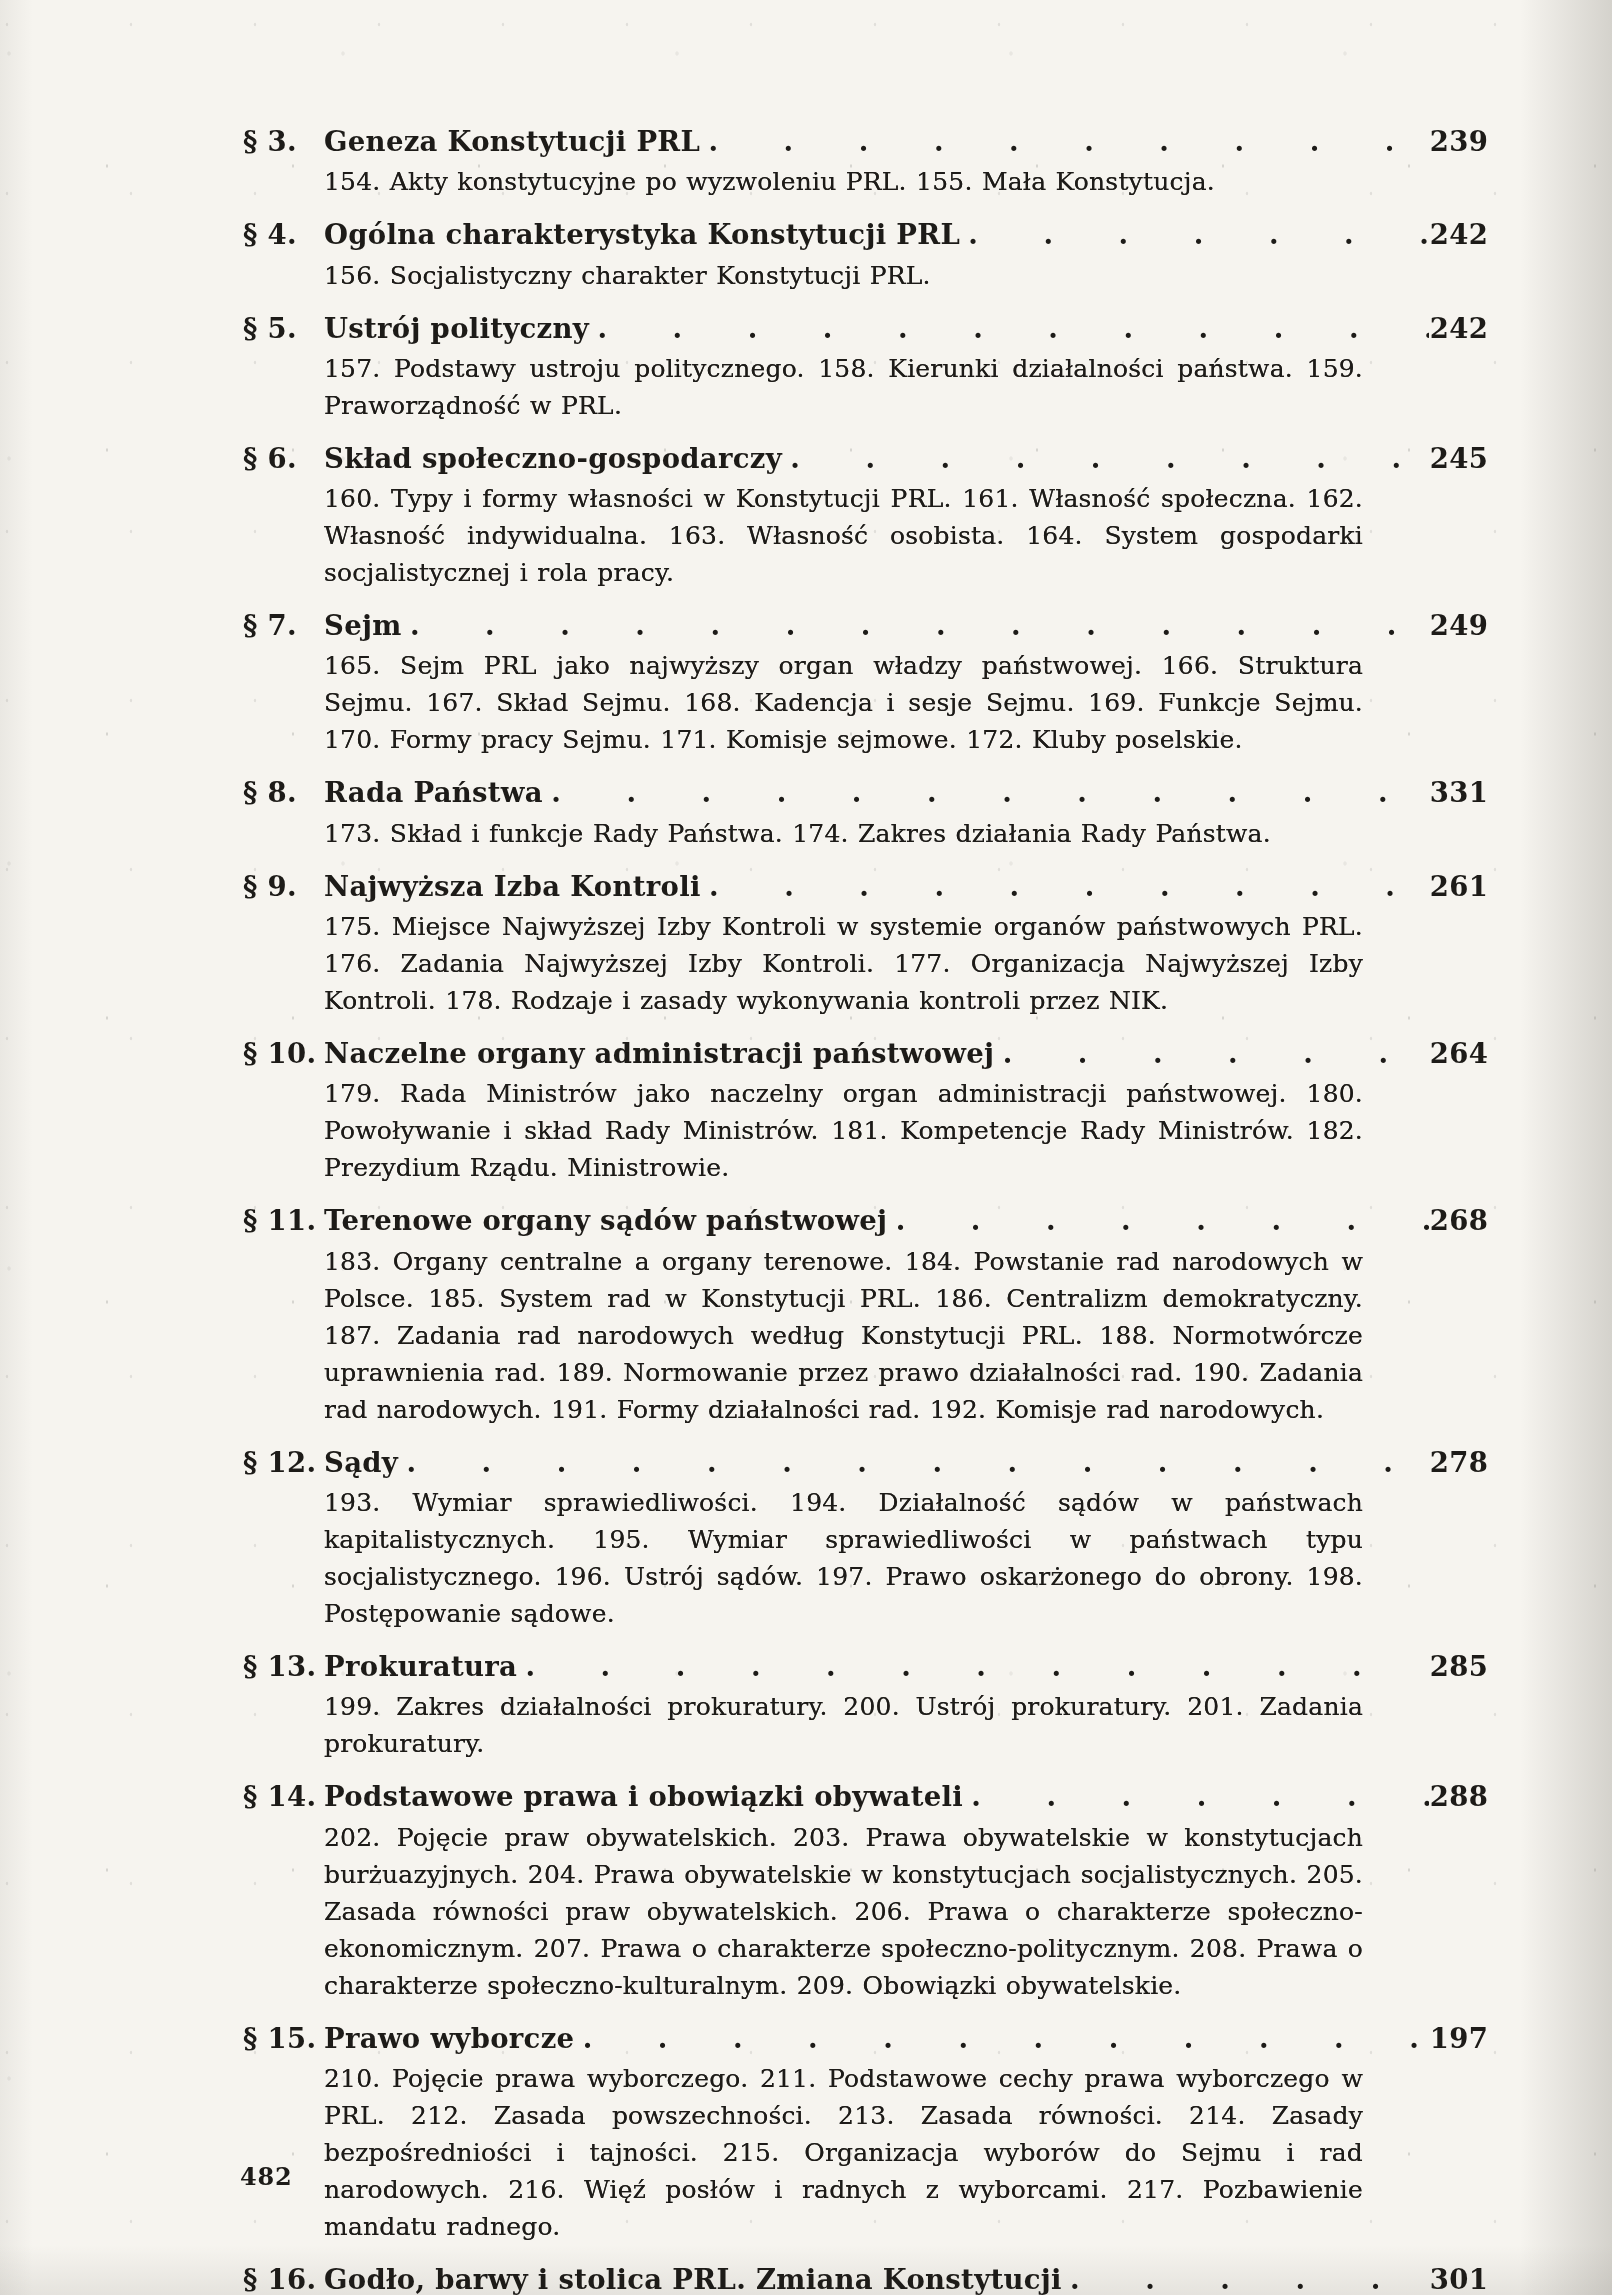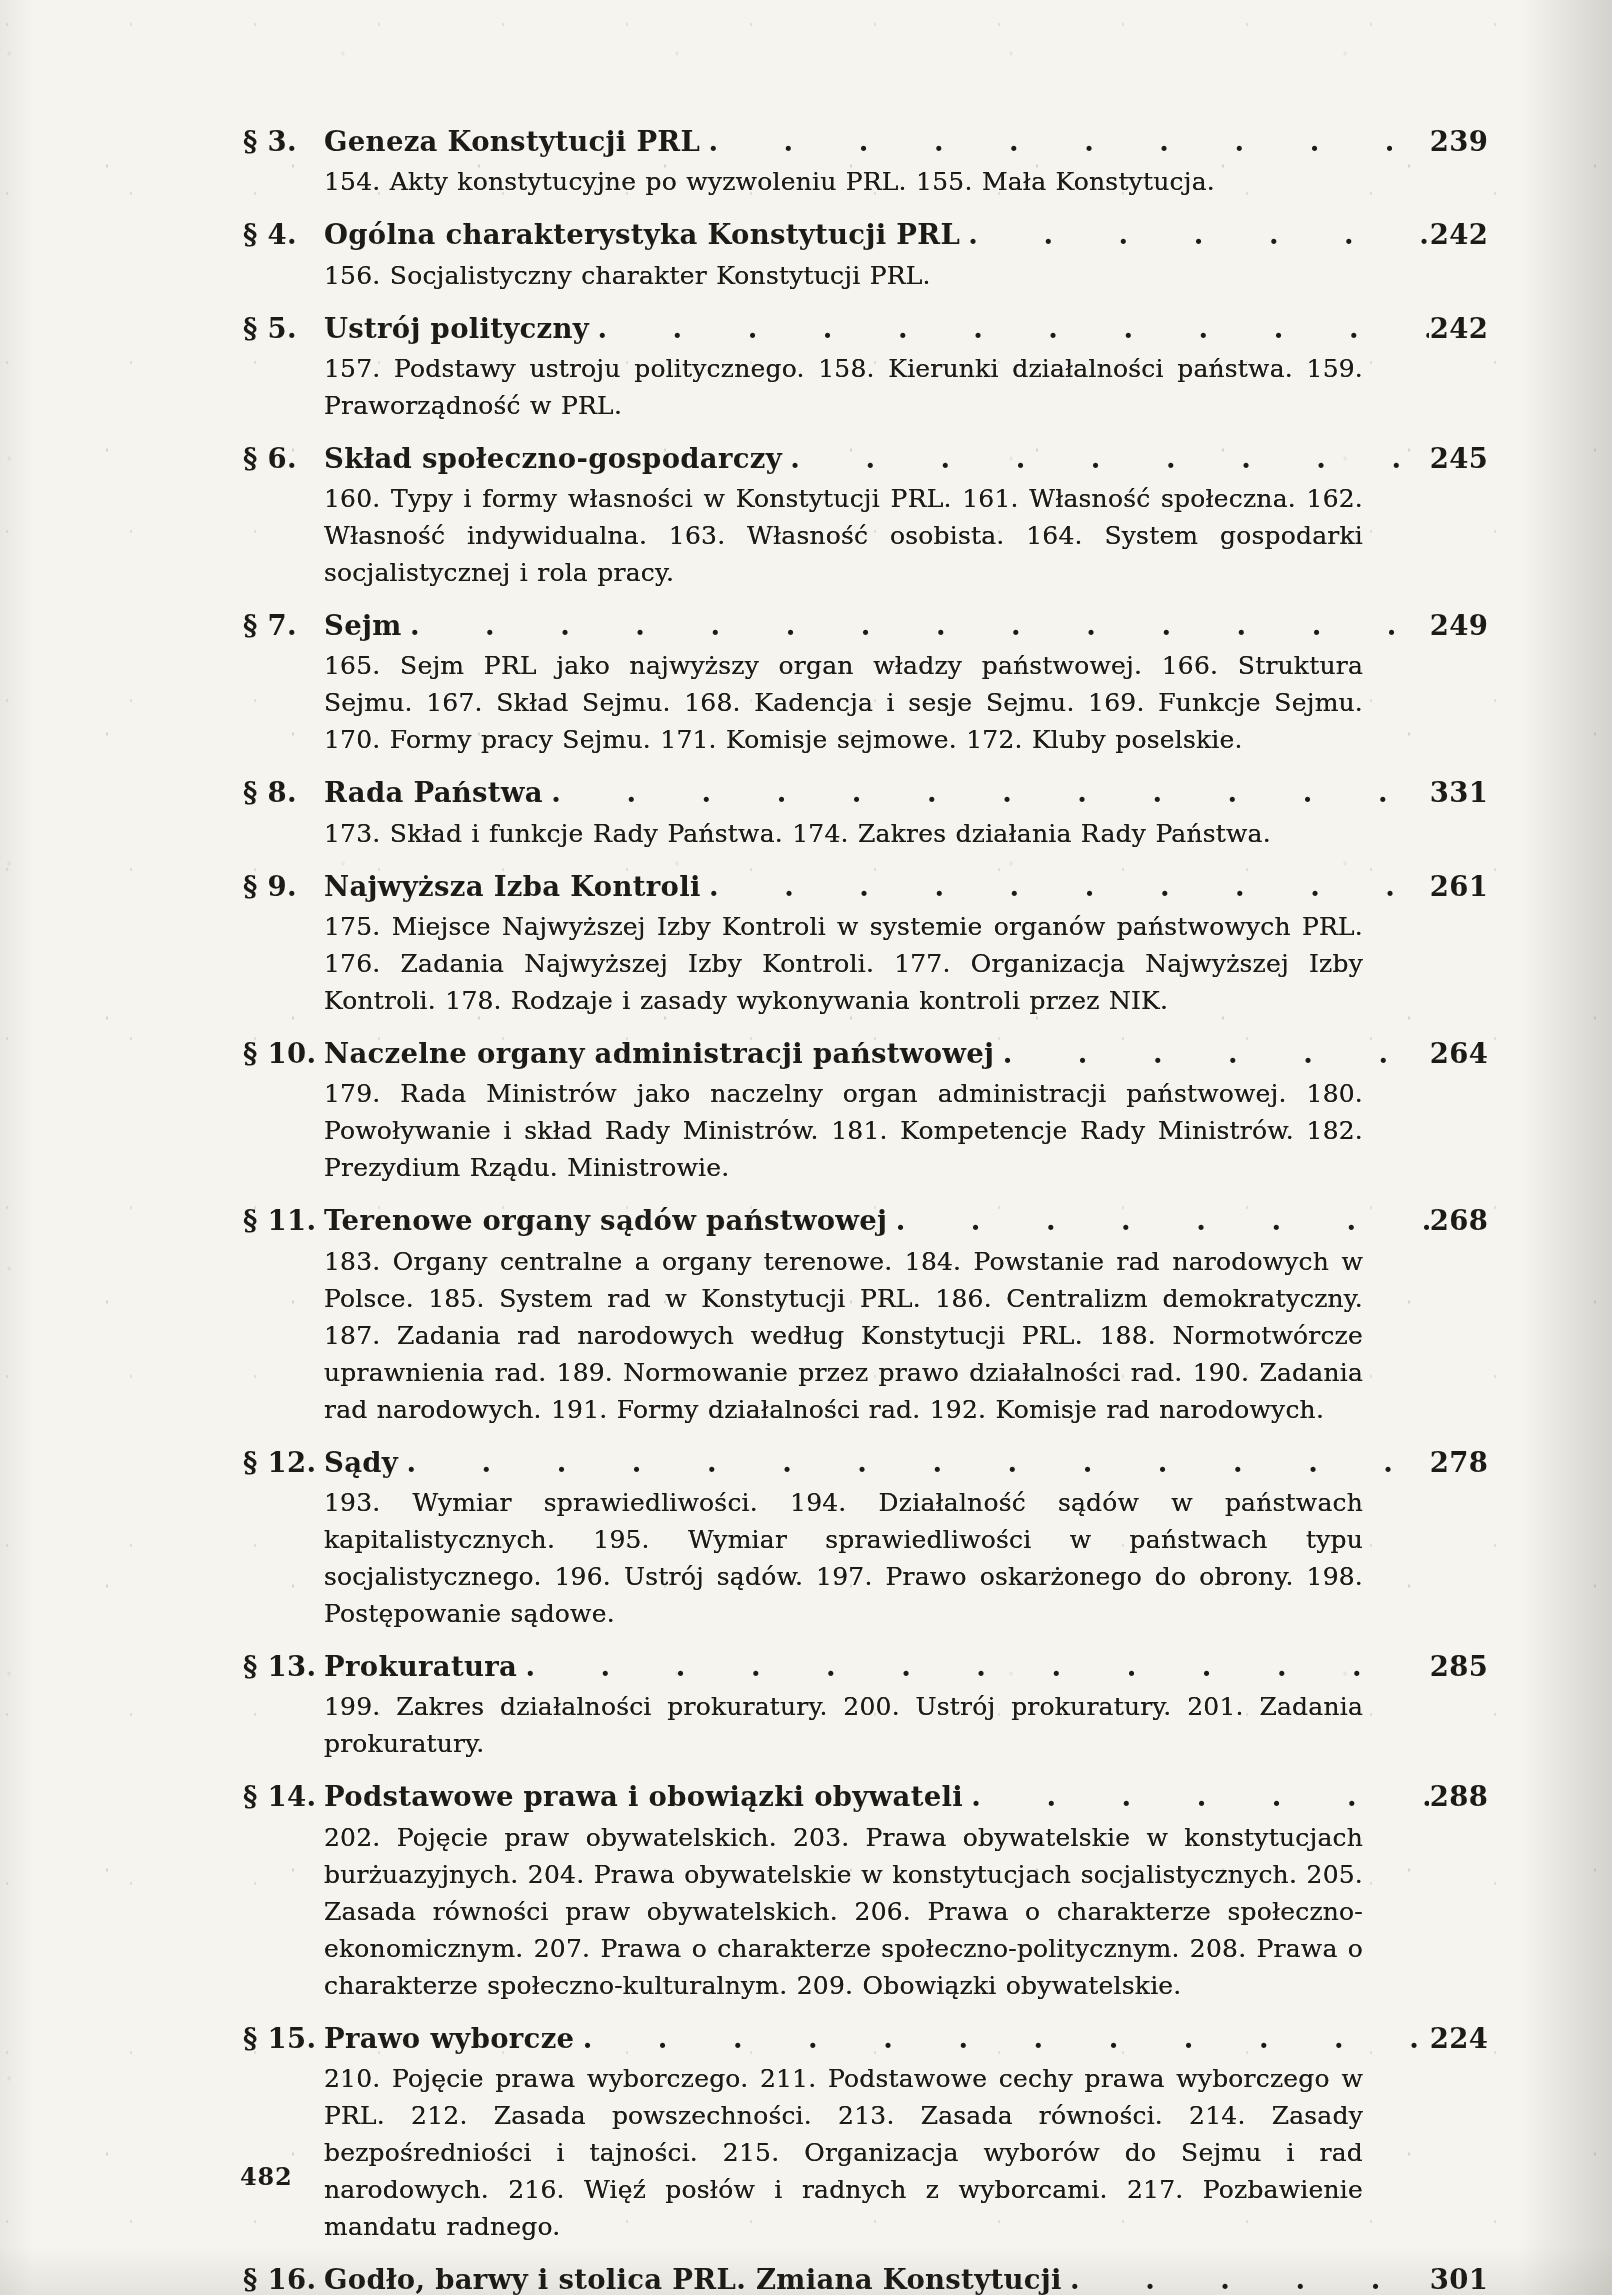--- a/index.html
+++ b/index.html
@@ -206,21 +206,21 @@
         <span class="pagenum">288</span>
       </div>
       <p class="desc">202. Pojęcie praw obywatelskich. 203. Prawa obywatelskie w konstytucjach burżuazyjnych. 204. Prawa obywatelskie w konstytucjach socjalistycznych. 205. Zasada równości praw obywatelskich. 206. Prawa o charakterze społeczno-ekonomicznym. 207. Prawa o charakterze społeczno-politycznym. 208. Prawa o charakterze społeczno-kulturalnym. 209. Obowiązki obywatelskie.</p>
     </div>
 
     <div class="entry">
       <div class="head">
         <span class="label">§ 15.</span>
         <span class="title">Prawo wyborcze</span>
         <span class="leader"></span>
-        <span class="pagenum">224</span>
+        <span class="pagenum">197</span>
       </div>
       <p class="desc">210. Pojęcie prawa wyborczego. 211. Podstawowe cechy prawa wyborczego w PRL. 212. Zasada powszechności. 213. Zasada równości. 214. Zasady bezpośredniości i tajności. 215. Organizacja wyborów do Sejmu i rad narodowych. 216. Więź posłów i radnych z wyborcami. 217. Pozbawienie mandatu radnego.</p>
     </div>
 
     <div class="entry">
       <div class="head">
         <span class="label">§ 16.</span>
         <span class="title">Godło, barwy i stolica PRL. Zmiana Konstytucji</span>
         <span class="leader"></span>
         <span class="pagenum">301</span>

